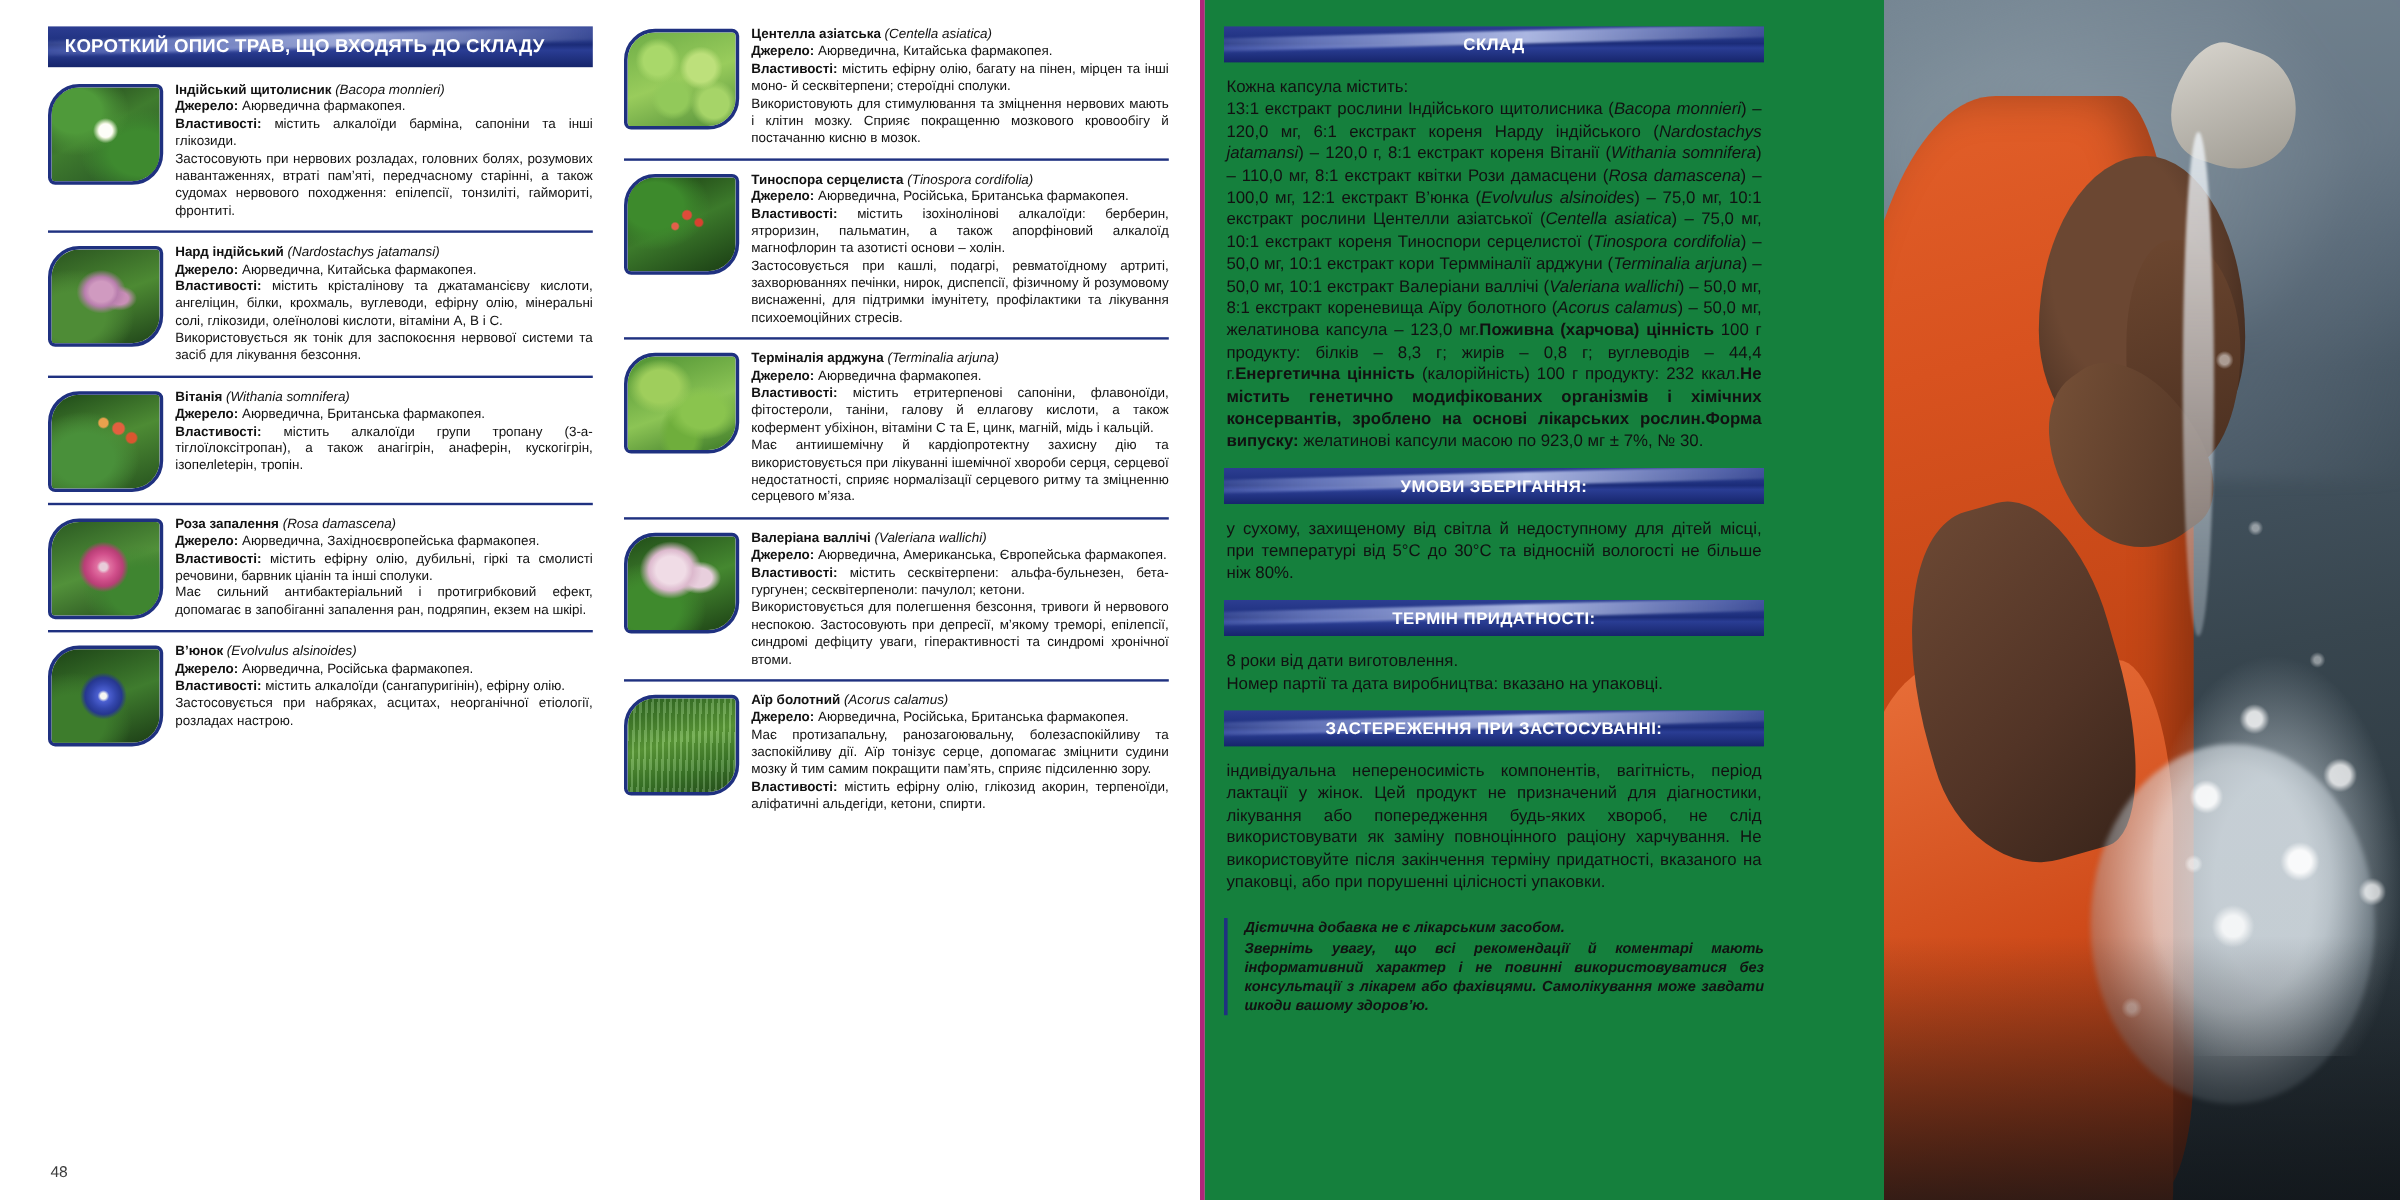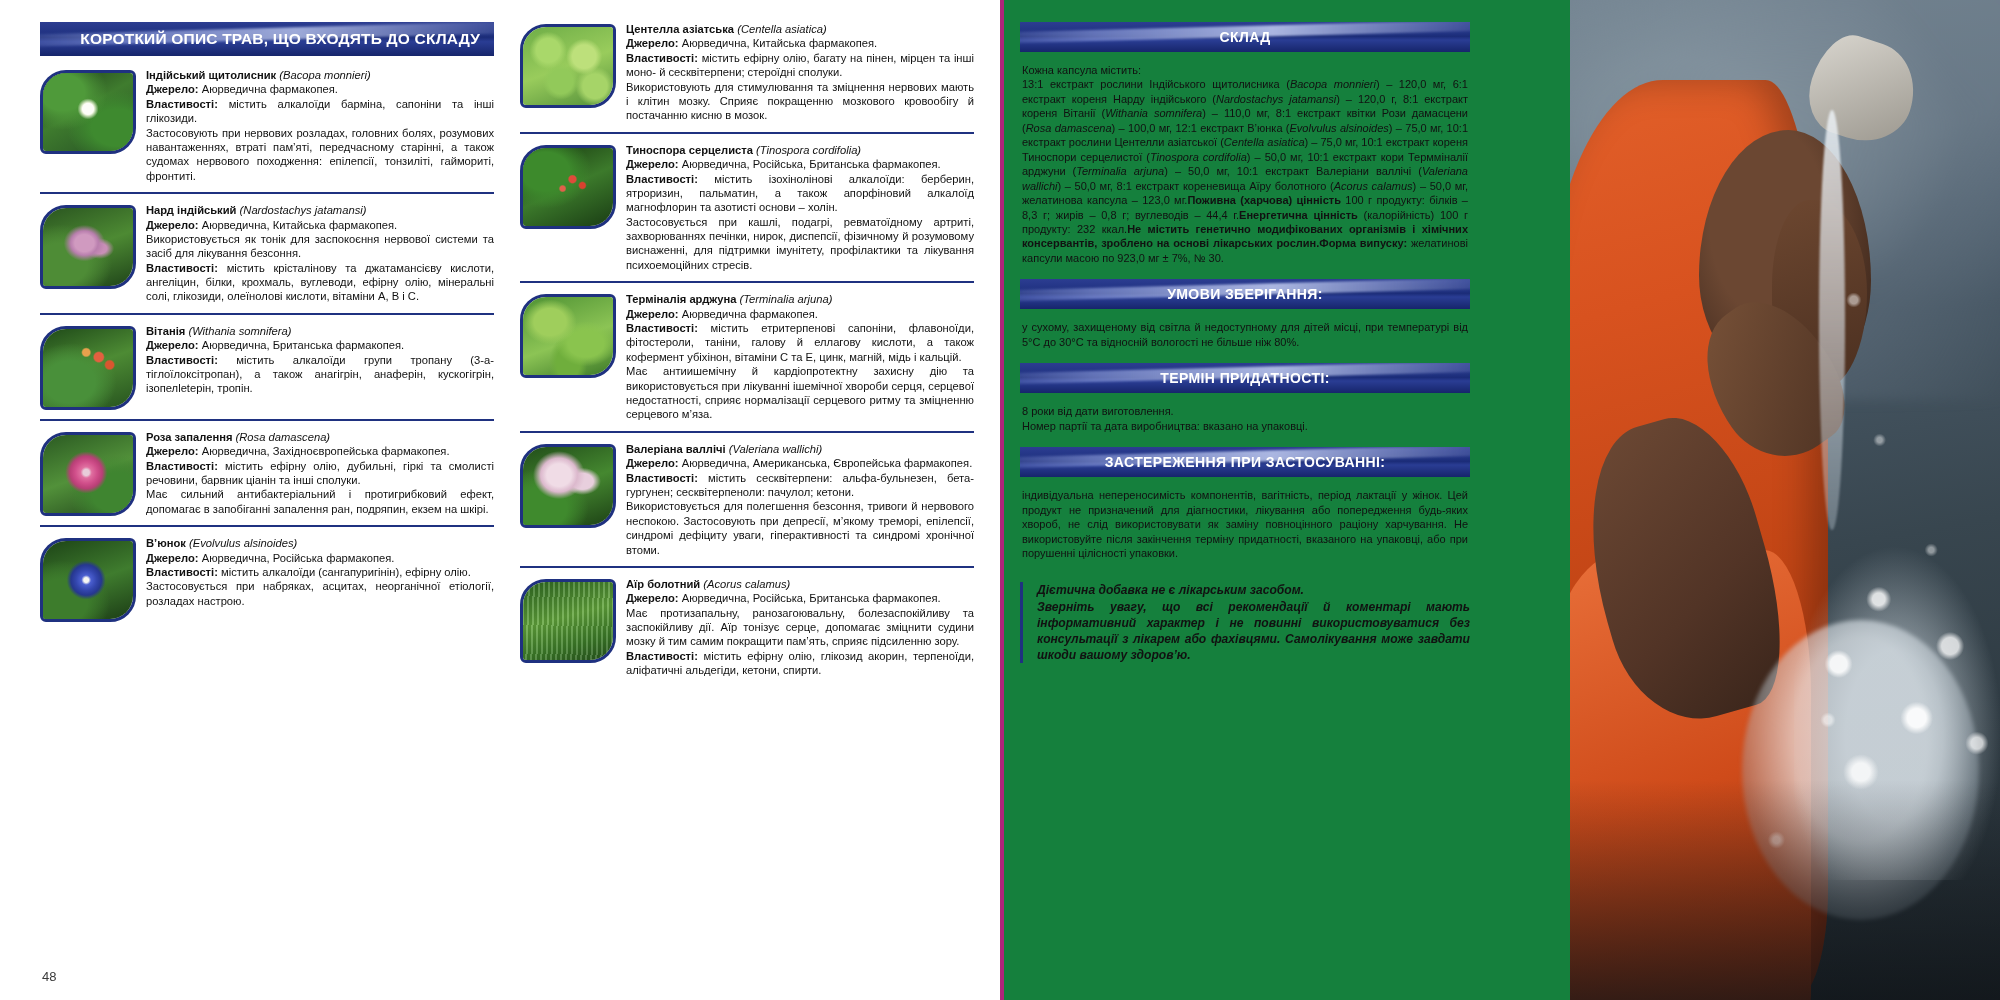--- a/index.html
+++ b/index.html
@@ -32,21 +32,20 @@
   
   .ribbon {
     position: relative;
     height: 34px;
     background: linear-gradient(180deg,#2c3d91 0%,#1f3180 38%,#1b2c78 45%,#2a3d94 58%,#16256b 100%);
     overflow: hidden;
     display: flex;
     align-items: center;
     padding: 0 14px;
     margin-bottom: 12px;
-    justify-content: flex-end;
   }
   .ribbon::after {
     content: "";
     position: absolute;
     left: -10%; top: 18%;
     width: 120%; height: 12px;
     background: linear-gradient(90deg, rgba(255,255,255,0) 0%, rgba(160,175,235,0.55) 25%, rgba(200,210,245,0.75) 55%, rgba(255,255,255,0) 100%);
     transform: rotate(-1.6deg);
     filter: blur(1.2px);
   }
@@ -158,21 +157,21 @@
     position: absolute; left: 1004px; top: 0;
     width: 996px; height: 1000px;
     background: #15803d;
     padding: 22px 0 0 0;
   }
   .right-col {
     width: 450px;
     margin-left: 16px;
   }
   .rb-body {
-    font-size: 11px;
+    font-size: 14px;
     line-height: 1.315;
     color: #111;
     text-align: justify;
     padding: 0 2px;
   }
   .rb-body p { margin: 0; }
   .block-gap { height: 14px; }
   .ribbon-r {
     position: relative;
     height: 30px;
@@ -307,23 +306,23 @@
 
         <div class="entry">
           <div class="thumb">
               <i class="tx-nardo"></i>
             </div>
           <div class="entry-body">
             <p><span class="nm">Нард індійський</span>
               <span class="lat">(Nardostachys jatamansi)</span></p>
             <p><span class="lbl">Джерело:</span>
               <span>Аюрведична, Китайська фармакопея.</span></p>
+            <p><span class="lbl">Властивості:</span>
+              <span>містить крісталінову та джатамансієву кислоти, ангеліцин, білки, крохмаль, вуглеводи, ефірну олію, мінеральні солі, глікозиди, олеїнолові кислоти, вітаміни А, В і С.</span></p>
             <p>Використовується як тонік для заспокоєння нервової системи та засіб для лікування безсоння.</p>
-            <p><span class="lbl">Властивості:</span>
-              <span>містить крісталінову та джатамансієву кислоти, ангеліцин, білки, крохмаль, вуглеводи, ефірну олію, мінеральні солі, глікозиди, олеїнолові кислоти, вітаміни А, В і С.</span></p>
           </div>
         </div>
 
         <div class="entry">
           <div class="thumb">
               <i class="tx-withania"></i>
             </div>
           <div class="entry-body">
             <p><span class="nm">Вітанія</span>
               <span class="lat">(Withania somnifera)</span></p>

